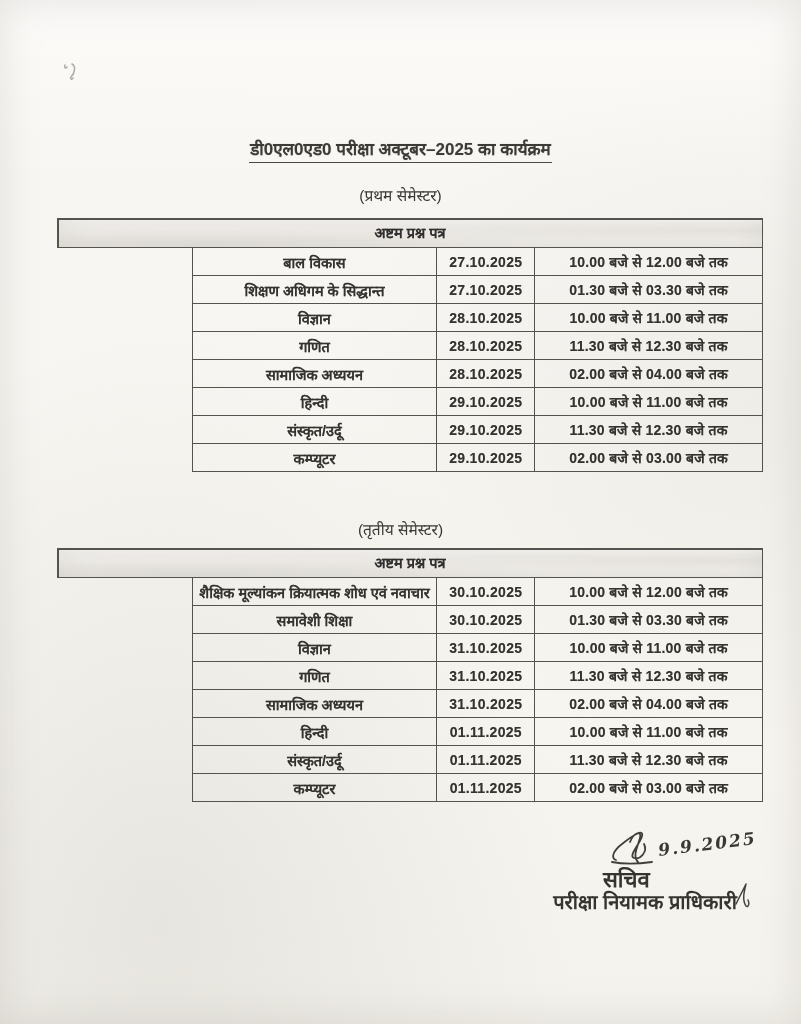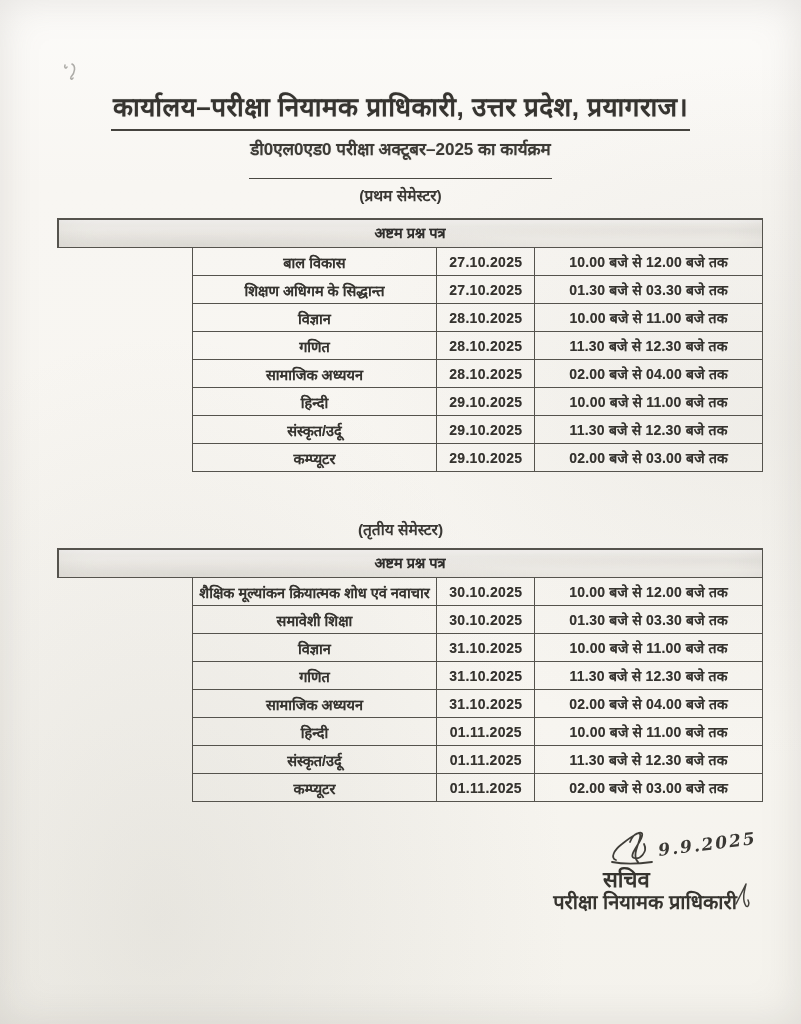--- a/index.html
+++ b/index.html
@@ -28,25 +28,25 @@
   }
   .doc-title .u{
     display:inline-block;border-bottom:2.5px solid #45433e;padding:0 2px 5px 2px;
   }
   .doc-subtitle{
     position:absolute;top:137px;left:0;width:100%;
     text-align:center;margin:0;font-size:17px;font-weight:700;color:#3d3b36;
     text-shadow:0 0 1px rgba(60,58,52,.3);
   }
   .doc-subtitle .u{
-    display:inline-block;border-bottom:1.6px solid #4a4842;padding:0 1px 18px 1px;text-align:center;
+    display:inline-block;border-bottom:1.6px solid #4a4842;padding:0 1px 2px 1px;text-align:center;
   }
   .sec-label{
     position:absolute;left:0;width:100%;text-align:center;
-    font-size:15.5px;font-weight:700;color:#3a3834;
+    font-size:15.5px;font-weight:400;color:#3a3834;
   }
   #sec-label-0{top:184px;}
   #sec-label-1{top:518px;}
   table.exam{
     position:absolute;left:57px;width:706px;
     border-collapse:collapse;table-layout:fixed;
     color:#35332f;
   }
   #table-0{top:218px;}
   #table-1{top:548px;}
@@ -97,21 +97,20 @@
 <body>
 
 <div class="paper">
 
   <div class="smudge">
     <svg width="20" height="22" viewBox="0 0 20 22">
       <path d="M4,4 C3,7 5,8 6,6 M11,3 C15,5 14,12 10,16 C9,18 11,19 12,17" fill="none" stroke="#5c5a55" stroke-width="1.6" opacity="0.65" stroke-linecap="round"></path>
     </svg>
   </div>
 
-  <h1 class="doc-title"><span class="u">कार्यालय–परीक्षा नियामक प्राधिकारी, उत्तर प्रदेश, प्रयागराज।</span></h1>
 
   <h2 class="doc-subtitle"><span class="u">डी0एल0एड0 परीक्षा अक्टूबर–2025 का कार्यक्रम</span></h2>
 
   <div class="sec-label" id="sec-label-0">(प्रथम सेमेस्टर)</div>
 
   <table class="exam" id="table-0">
     <colgroup>
         <col class="c1">
         <col class="c2">
         <col class="c3">

